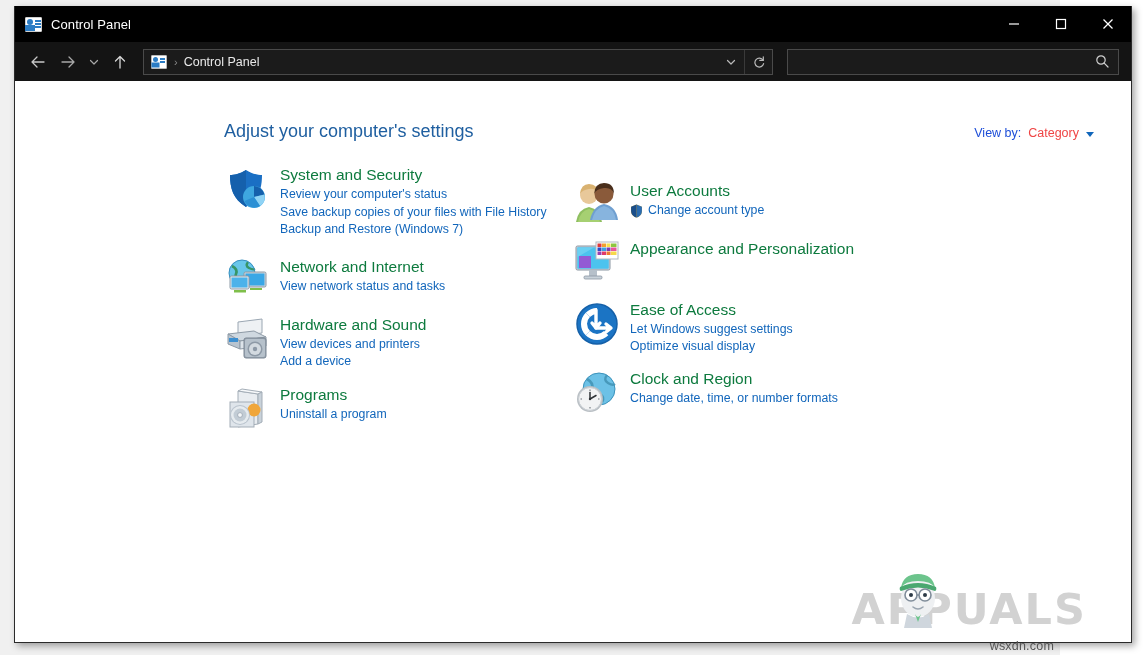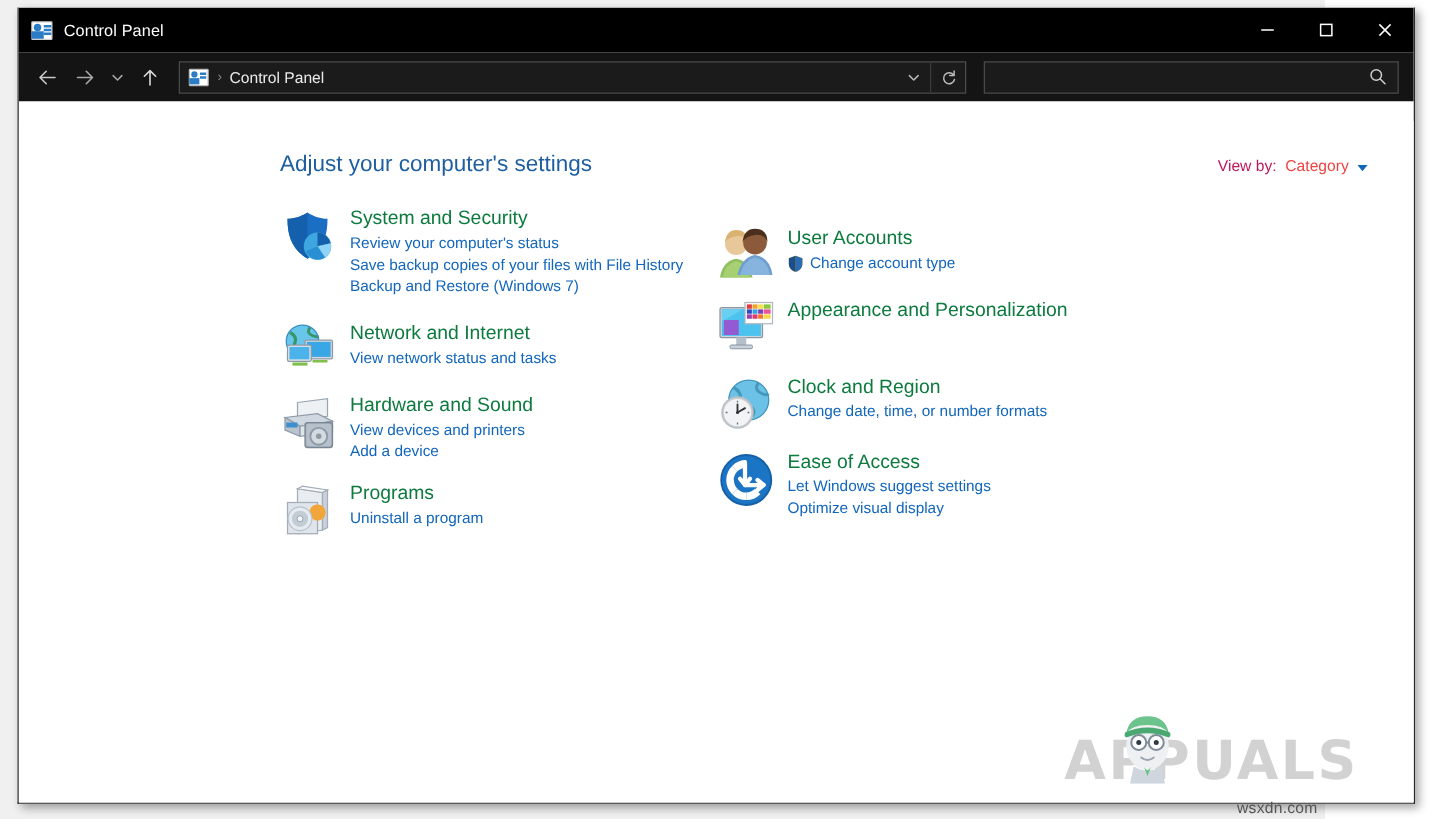--- a/index.html
+++ b/index.html
@@ -163,21 +163,21 @@
     color: #1f5fa0;
     font-family: "Liberation Sans", sans-serif;
     font-weight: 400;
   }
   .viewby {
     margin-left: auto;
     display: flex; align-items: center; gap: 7px;
     font-size: 12.5px;
     padding-right: 15px;
   }
-  .viewby-label { color: #be185d; }
+  .viewby-label { color: #1d4ed8; }
   .viewby-value { color: #ef4444; }
   .viewby-caret {
     width: 0; height: 0;
     border-left: 4.5px solid transparent;
     border-right: 4.5px solid transparent;
     border-top: 5px solid #1166bb;
     position: relative; top: 1px;
   }
 
   .columns {
@@ -495,63 +495,63 @@
               </svg>
             </div>
             <div class="cat-body">
               <div class="cat-title">Appearance and Personalization</div>
             </div>
           </div>
 
           <div class="cat">
             <div class="cat-icon">
               <svg width="46" height="46" viewBox="0 0 46 46">
+                <circle cx="23" cy="23" r="20" fill="#1b74c4"></circle>
+                <circle cx="23" cy="23" r="20" fill="none" stroke="#1560a8" stroke-width="1.5"></circle>
+                <g fill="#ffffff">
+                  <path d="M23 7 a16 16 0 0 0 -11.3 4.7 l4.3 4.3 a10 10 0 0 1 7 -2.9 Z"></path>
+                  <path d="M11.7 11.7 a16 16 0 0 0 -4.7 11.3 h6 a10 10 0 0 1 2.9 -7 Z"></path>
+                  <path d="M7 23 a16 16 0 0 0 4.7 11.3 l4.3 -4.3 a10 10 0 0 1 -2.9 -7 Z"></path>
+                  <path d="M11.7 34.3 a16 16 0 0 0 11.3 4.7 v-6 a10 10 0 0 1 -7 -2.9 Z"></path>
+                  <path d="M23 39 a16 16 0 0 0 11.3 -4.7 l-4.3 -4.3 a10 10 0 0 1 -7 2.9 Z"></path>
+                </g>
+                <path d="M22 9 V26 M18 22 L22 27 L26 22" fill="none" stroke="#ffffff" stroke-width="3.4" stroke-linecap="round" stroke-linejoin="round"></path>
+                <path d="M22 27 H36 M32 23 L37 27 L32 31" fill="none" stroke="#ffffff" stroke-width="3.4" stroke-linecap="round" stroke-linejoin="round"></path>
+              </svg>
+            </div>
+            <div class="cat-body">
+              <div class="cat-title">Ease of Access</div>
+              <span class="cat-link">Let Windows suggest settings</span>
+              <span class="cat-link">Optimize visual display</span>
+            </div>
+          </div>
+
+          <div class="cat">
+            <div class="cat-icon">
+              <svg width="46" height="46" viewBox="0 0 46 46">
                 <circle cx="25" cy="19" r="16" fill="#5fb4dc"></circle>
                 <path d="M25 3 a16 16 0 0 1 0 32 a16 16 0 0 1 0 -32" fill="#6cc1e6"></path>
                 <path d="M13 9 q7 4 5 10 t8 5 q5 3 2 8" fill="none" stroke="#2f7f9f" stroke-width="2.6" opacity=".6"></path>
                 <path d="M33 5 q-4 5 1 8 t7 1" fill="none" stroke="#2f7f9f" stroke-width="2.4" opacity=".6"></path>
                 <circle cx="25" cy="19" r="16" fill="none" stroke="#3f94bc" stroke-width="1"></circle>
                 <circle cx="16" cy="29" r="13" fill="#b9bfc4"></circle>
                 <circle cx="16" cy="29" r="11.4" fill="#f2f3f4"></circle>
                 <circle cx="16" cy="29" r="11.4" fill="none" stroke="#c9ced3" stroke-width="1"></circle>
                 <line x1="16" y1="19.5" x2="16" y2="21" stroke="#6a7178" stroke-width="1.1"></line>
                 <line x1="25.5" y1="29" x2="24" y2="29" stroke="#6a7178" stroke-width="1.1"></line>
                 <line x1="16" y1="38.5" x2="16" y2="37" stroke="#6a7178" stroke-width="1.1"></line>
                 <line x1="6.5" y1="29" x2="8" y2="29" stroke="#6a7178" stroke-width="1.1"></line>
                 <line x1="16" y1="29" x2="16" y2="22.5" stroke="#2f3337" stroke-width="1.5" stroke-linecap="round"></line>
                 <line x1="16" y1="29" x2="22" y2="25.5" stroke="#2f3337" stroke-width="1.5" stroke-linecap="round"></line>
                 <circle cx="16" cy="29" r="1.2" fill="#2f3337"></circle>
               </svg>
             </div>
             <div class="cat-body">
               <div class="cat-title">Clock and Region</div>
               <span class="cat-link">Change date, time, or number formats</span>
-            </div>
-          </div>
-
-          <div class="cat">
-            <div class="cat-icon">
-              <svg width="46" height="46" viewBox="0 0 46 46">
-                <circle cx="23" cy="23" r="20" fill="#1b74c4"></circle>
-                <circle cx="23" cy="23" r="20" fill="none" stroke="#1560a8" stroke-width="1.5"></circle>
-                <g fill="#ffffff">
-                  <path d="M23 7 a16 16 0 0 0 -11.3 4.7 l4.3 4.3 a10 10 0 0 1 7 -2.9 Z"></path>
-                  <path d="M11.7 11.7 a16 16 0 0 0 -4.7 11.3 h6 a10 10 0 0 1 2.9 -7 Z"></path>
-                  <path d="M7 23 a16 16 0 0 0 4.7 11.3 l4.3 -4.3 a10 10 0 0 1 -2.9 -7 Z"></path>
-                  <path d="M11.7 34.3 a16 16 0 0 0 11.3 4.7 v-6 a10 10 0 0 1 -7 -2.9 Z"></path>
-                  <path d="M23 39 a16 16 0 0 0 11.3 -4.7 l-4.3 -4.3 a10 10 0 0 1 -7 2.9 Z"></path>
-                </g>
-                <path d="M22 9 V26 M18 22 L22 27 L26 22" fill="none" stroke="#ffffff" stroke-width="3.4" stroke-linecap="round" stroke-linejoin="round"></path>
-                <path d="M22 27 H36 M32 23 L37 27 L32 31" fill="none" stroke="#ffffff" stroke-width="3.4" stroke-linecap="round" stroke-linejoin="round"></path>
-              </svg>
-            </div>
-            <div class="cat-body">
-              <div class="cat-title">Ease of Access</div>
-              <span class="cat-link">Let Windows suggest settings</span>
-              <span class="cat-link">Optimize visual display</span>
             </div>
           </div>
 
         </div>
       </div>
 
       <div class="watermark">
         <span class="wm-text">APPUALS</span>
         <span class="wm-mascot">
           <svg width="62" height="64" viewBox="0 0 62 64">

